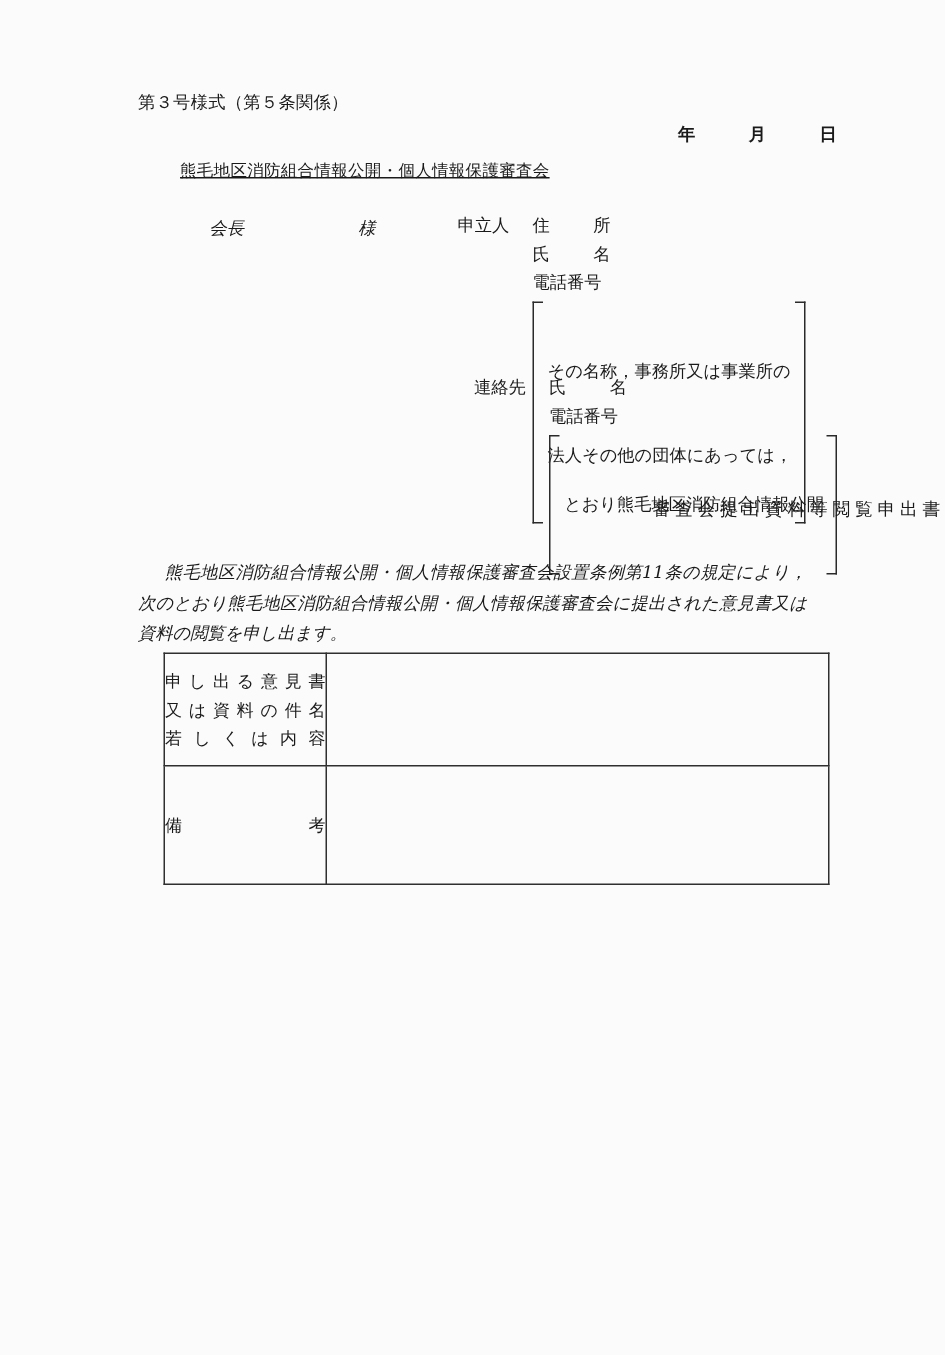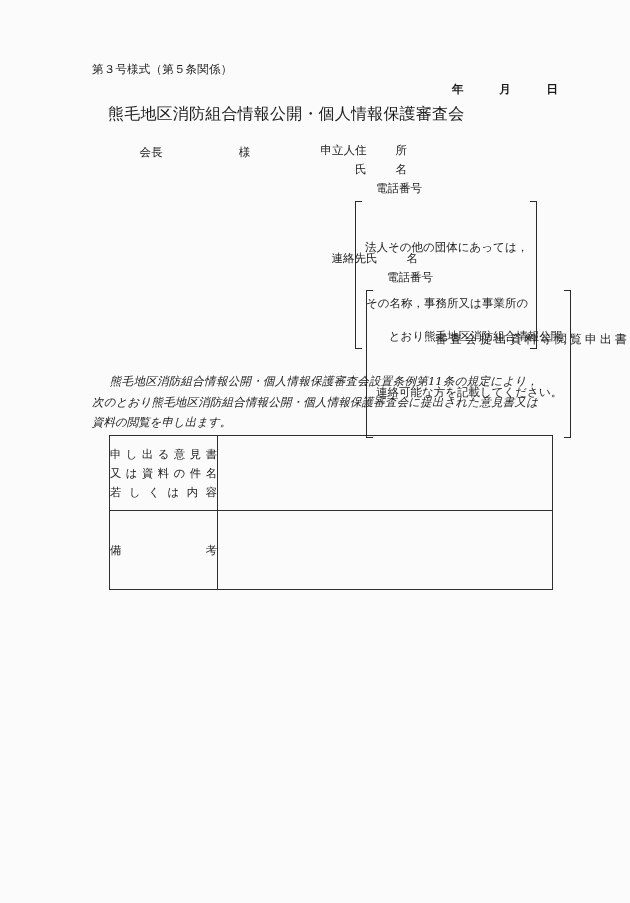--- a/index.html
+++ b/index.html
@@ -39,55 +39,55 @@
     font-family: Liberation Serif, serif;
   }
   .date-line {
     left: 452px;
     top: 80px;
     font-size: 11.5px;
     letter-spacing: 0.3px;
     font-weight: bold;
   }
   .org-name {
-    left: 108px;
+    left: 120px;
     top: 104px;
-    font-size: 16px;
+    font-size: 11px;
+    text-decoration: underline;
   }
   .chair-row {
     left: 124px;
     top: 124px;
     font-size: 11.5px;
+    font-style: italic;
   }
 
   
   .block {
     position: absolute;
-    text-align: right;
   }
   .row {
     display: flex;
     align-items: baseline;
     height: 19px;
     font-size: 11.5px;
     white-space: pre;
   }
   .row-tag {
     width: 50px;
     flex: 0 0 50px;
   }
   .row-label {
     width: 52px;
     flex: 0 0 52px;
     display: flex;
     justify-content: space-between;
   }
   .row-label.solid {
     display: block;
-    margin-left: 15px;
   }
 
   .applicant-block { left: 305px; top: 143px; }
   .contact-block   { left: 316px; top: 251px; }
 
   
   .note {
     position: relative;
     display: inline-block;
     margin-left: 50px;
@@ -198,39 +198,38 @@
       <span class="row-tag"></span>
       <span class="row-label">
         <span>氏</span><span>名</span>
       </span>
     </div>
     <div class="row">
       <span class="row-tag"></span>
       <span class="row-label solid">電話番号</span>
     </div>
     <div class="note">
+      <span class="note-line">その名称，事務所又は事業所の</span>
       <span class="note-line">法人その他の団体にあっては，</span>
-      <span class="note-line">その名称，事務所又は事業所の</span>
     </div>
   </div>
 
   <div class="block contact-block">
     <div class="row">
       <span class="row-tag">連絡先</span>
       <span class="row-label">
         <span>氏</span><span>名</span>
       </span>
     </div>
     <div class="row">
       <span class="row-tag"></span>
       <span class="row-label solid">電話番号</span>
     </div>
     <div class="note">
       <span class="note-line">とおり熊毛地区消防組合情報公開</span>
-      <span class="note-line">連絡可能な方を記載してください。</span>
     </div>
   </div>
 
   <div class="doc-title">審査会提出資料等閲覧申出書</div>
 
   <div class="body-para">
     <span class="indent">熊毛地区消防組合情報公開・個人情報保護審査会設置条例第11条の規定により，次の</span><span>とおり熊毛地区消防組合情報公開・個人情報保護審査会に提出された意見書又は資料の</span><span>閲覧を申し出ます。</span>
   </div>
 
   <table class="form-table">

